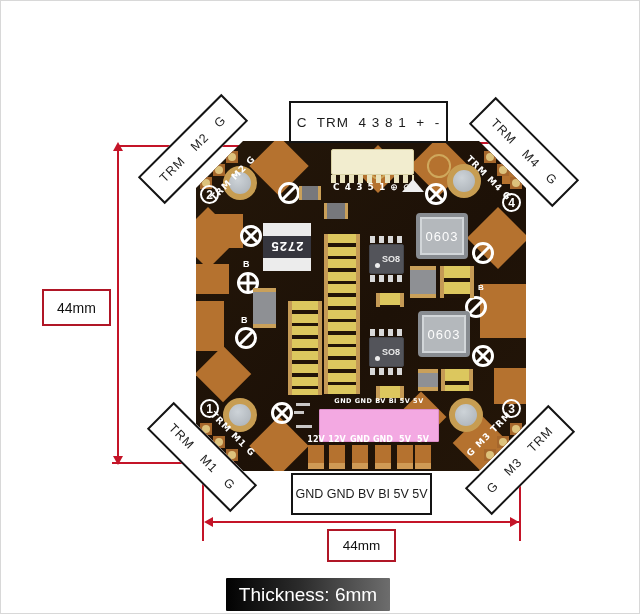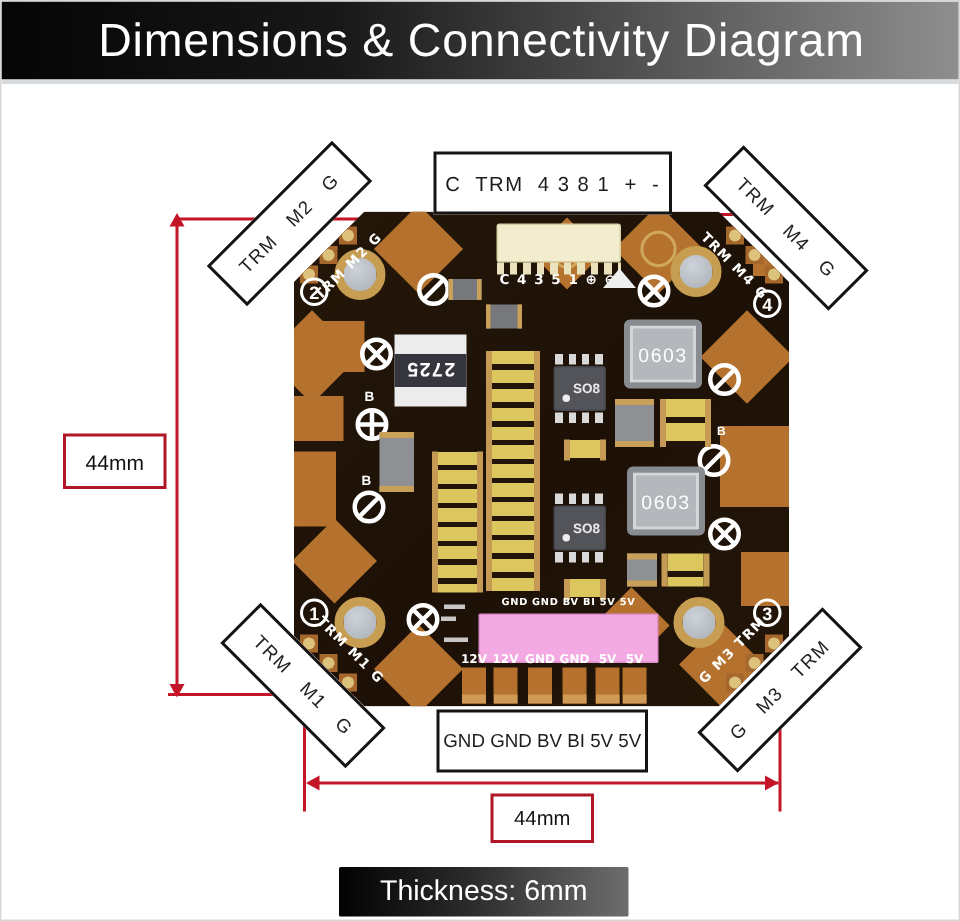--- a/index.html
+++ b/index.html
@@ -11,21 +11,21 @@
 
   
   .red{position:absolute;background:#c41428;}
   .arr{position:absolute;width:0;height:0;}
   .arr.up{border-left:5px solid transparent;border-right:5px solid transparent;border-bottom:9px solid #c41428;}
   .arr.down{border-left:5px solid transparent;border-right:5px solid transparent;border-top:9px solid #c41428;}
   .arr.left{border-top:5px solid transparent;border-bottom:5px solid transparent;border-right:9px solid #c41428;}
   .arr.right{border-top:5px solid transparent;border-bottom:5px solid transparent;border-left:9px solid #c41428;}
 
   .dimbox{position:absolute;background:#fff;border:2px solid #b01626;display:flex;align-items:center;justify-content:center;color:#111;font-size:14px;}
-  .thick{position:absolute;left:225px;top:577px;width:193px;height:33px;background:linear-gradient(90deg,#020202 0%,#2b2b2b 45%,#6d6d6d 100%);display:flex;align-items:center;justify-content:center;color:#fff;font-size:19px;border-radius:1px;}
+  .thick{position:absolute;left:225px;top:577px;width:164px;height:33px;background:linear-gradient(90deg,#020202 0%,#2b2b2b 45%,#6d6d6d 100%);display:flex;align-items:center;justify-content:center;color:#fff;font-size:19px;border-radius:1px;}
 
   
   .lblbox{position:absolute;background:#fff;border:2.5px solid #141414;display:flex;align-items:center;justify-content:center;color:#1c1c1c;}
   .ctag{position:absolute;width:118px;height:38px;background:#fff;border:2.5px solid #141414;box-sizing:border-box;display:flex;align-items:center;justify-content:space-between;padding:0 13px;color:#222;font-size:12.5px;letter-spacing:1px;}
 
   
   .board{position:absolute;left:195px;top:140px;width:330px;height:330px;background:linear-gradient(135deg,#241709 0%,#1d1107 55%,#241608 100%);clip-path:polygon(47px 0,283px 0,330px 47px,330px 283px,283px 330px,47px 330px,0 283px,0 47px);}
   .board *{position:absolute;box-sizing:border-box;}
 
   .cu{background:#b5722f;}
@@ -69,23 +69,20 @@
   .pink{left:123px;top:268px;width:120px;height:33px;background:#f3a9e2;border:1px solid #de8fcb;border-radius:1px;}
   .bpad{width:16px;height:24px;background:#b5722f;box-shadow:inset 0 -6px 0 #cf9a55;}
   .bplbl{color:#fff;font-size:8px;font-weight:bold;transform:translateX(-50%);font-family:"DejaVu Sans",sans-serif;}
   .tsilk{background:#e8e8e8;opacity:.85;}
 </style>
 </head>
 <body>
 
 <div class="page">
 
-  <div class="hdr">
-    <h1>Dimensions &amp; Connectivity Diagram</h1>
-  </div>
 
   <div class="red" style="left:116px;top:147px;width:2px;height:314px;"></div>
   <div class="arr up" style="left:112px;top:141px;"></div>
   <div class="arr down" style="left:112px;top:455px;"></div>
   <div class="red" style="left:117px;top:144px;width:146px;height:2px;"></div>
   <div class="red" style="left:458px;top:141px;width:64px;height:2px;"></div>
   <div class="red" style="left:111px;top:461px;width:148px;height:2px;"></div>
 
   <div class="red" style="left:201px;top:463px;width:2px;height:77px;"></div>
   <div class="red" style="left:518px;top:447px;width:2px;height:93px;"></div>

